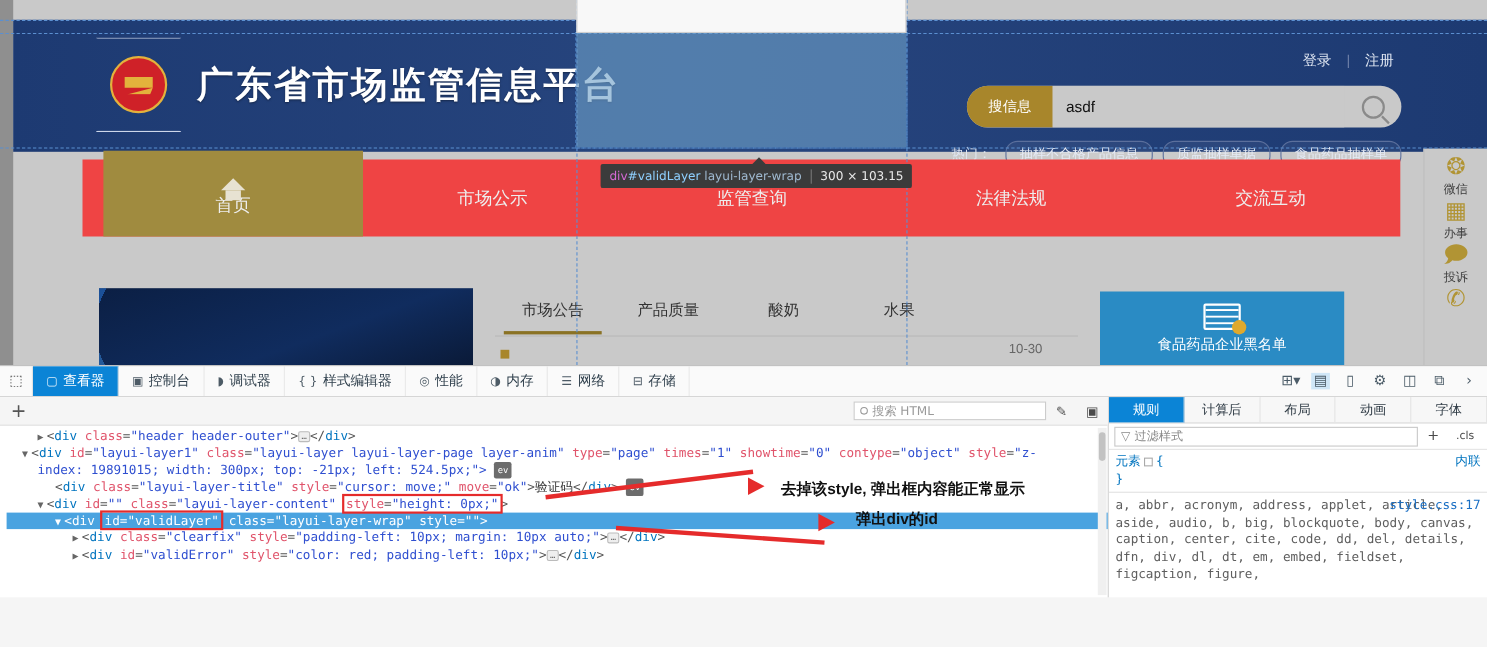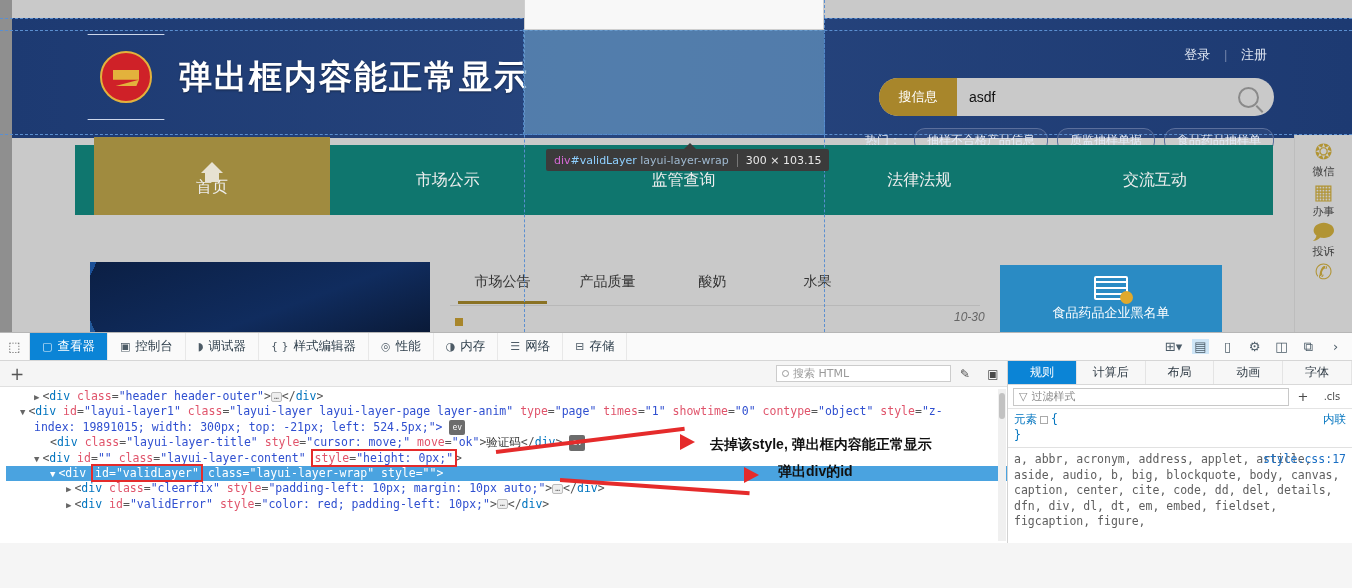--- a/index.html
+++ b/index.html
@@ -85,21 +85,21 @@
     color:#dfe6f2; font-size:12px;
   }
   .hot-label{ margin-right:4px; }
   .hot-tag{
     border:1px solid #5b6f9c; border-radius:11px; padding:3px 12px;
     color:#e4eaf5; font-size:12px; background:rgba(255,255,255,.05);
   }
 
   .navbar{
     position:absolute; left:75px; top:145px; width:1198px; height:70px;
-    background:#0f766e; display:flex;padding-left:19px;
+    background:#ef4444; display:flex;padding-left:19px;
   }
   .nav-item{
     flex:1; color:#eee; font-size:16px;
     display:flex; flex-direction:column; align-items:center; justify-content:center;
     gap:4px;
   }
   .nav-item.active{ background:#a08b3f; margin-top:-8px; padding-top:8px;}
   .home-ico{
     width:0;height:0;border-left:11px solid transparent;border-right:11px solid transparent;
     border-bottom:11px solid #e7e2d2; position:relative;
@@ -128,21 +128,21 @@
   .tabs-row{
     position:absolute; left:450px; top:270px; width:530px; height:36px;
     display:flex; align-items:center; font-size:14px; color:#333;
     border-bottom:1px solid #b8b8b8;
   }
   .tabs-row .tab{ width:105px; text-align:center; position:relative; padding-bottom:12px;}
   .tabs-row .tab.active:after{
     content:""; position:absolute; left:8px; right:8px; bottom:-1px; height:3px; background:#8a7224;
   }
   .list-date{
-    position:absolute; left:954px; top:310px; font-size:12px; color:#666;font-style:italic;
+    position:absolute; left:917px; top:310px; font-size:12px; color:#666;
   }
   .list-bullet{
     position:absolute; left:455px; top:318px; width:8px; height:8px; background:#a8862b;
   }
   .blue-card{
     position:absolute; left:1000px; top:265px; width:222px; height:67px;
     background:#2a8bc4; color:#fff; display:flex; flex-direction:column;
     align-items:center; justify-content:center; gap:4px; font-size:13px;
   }
   .book-ico{
@@ -301,21 +301,21 @@
 
   <div class="page-bg-left"></div>
 
   <div class="site-header">
     <div class="logo-wrap">
       <div class="emblem">
         <div class="frame"></div>
           <div class="disc"></div>
       </div>
       <div class="site-titles">
-        <div class="site-title-cn">弹出框内容能正常显示</div>
+        <div class="site-title-cn">广东省市场监管信息平台</div>
       </div>
     </div>
 
     <div class="auth-links">
       <span>登录</span>
       <span class="auth-sep">|</span>
       <span>注册</span>
     </div>
 
     <div class="searchbar">

